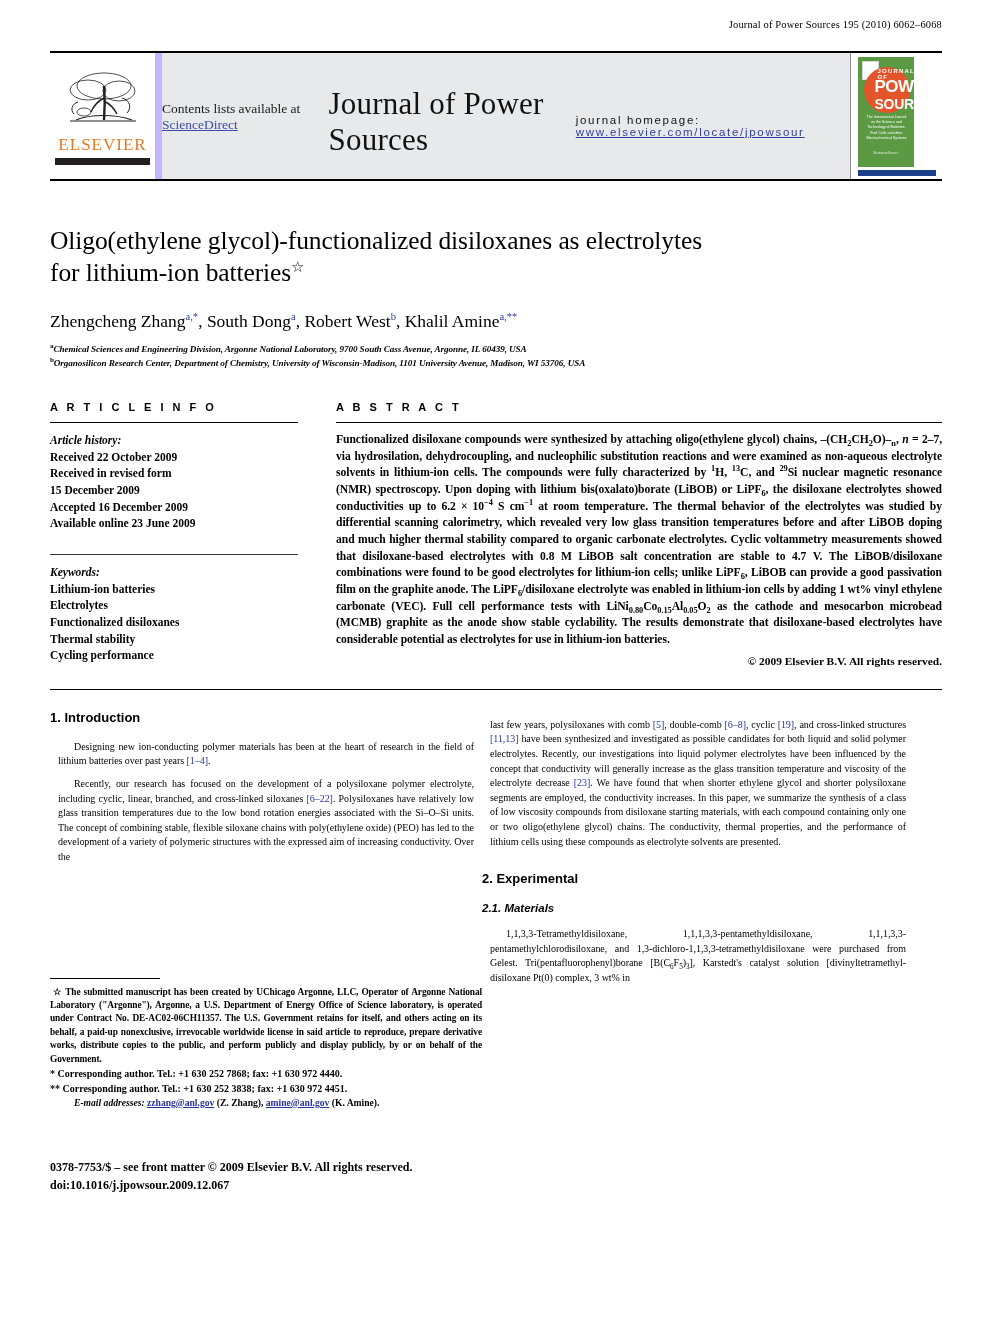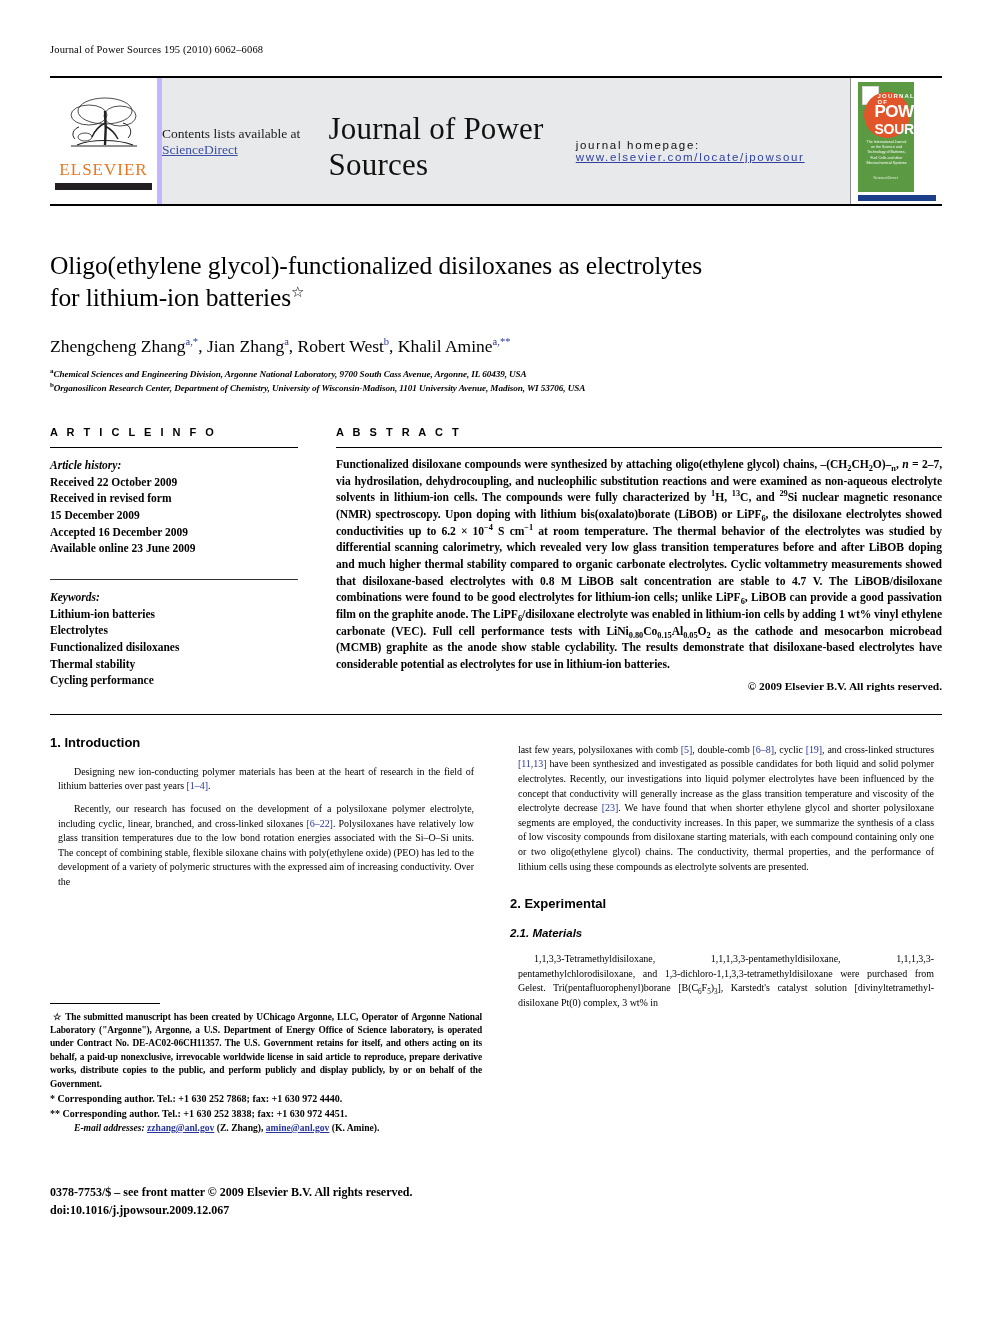--- a/index.html
+++ b/index.html
@@ -18,40 +18,40 @@
   .page {
     position: relative;
     width: 992px;
     height: 1323px;
     box-sizing: border-box;
     padding: 0 50px;
   }
 
   
   .running-head {
-    text-align: left;
+    text-align: right;
     font-size: 10.5px;
     letter-spacing: 0.15px;
-    padding-top: 44px;
+    padding-top: 19px;
     color: #000;
   }
 
   
   .masthead {
     margin-top: 21px;
     height: 130px;
     display: flex;
     border-top: 2.5px solid #000;
     border-bottom: 2.5px solid #000;
     box-sizing: border-box;
   }
   .mast-logo {
     width: 112px;
     flex: 0 0 112px;
-    border-right: 5px solid #c4b5fd;
+    border-right: 7px solid #c4b5fd;
     box-sizing: border-box;
     display: flex;
     align-items: center;
     justify-content: flex-end;
     background: #fff;
     padding: 2px;
   }
   .mast-center {
     flex: 1 1 auto;
     background: #e8e9ea;
@@ -170,21 +170,20 @@
   sub, sup { font-size: 0.72em; line-height: 0; }
 
   
   .body-rule {
     border-top: 1px solid #000;
     margin-top: 22px;
   }
   .body-cols {
     margin-top: 20px;
     display: flex;
-    gap: 28px;
     position: relative;
   }
   .bcol { width: 432px; flex: 0 0 432px; position: relative; }
   .h1 {
     font-family: "Liberation Sans", sans-serif;
     font-size: 13px;
     font-weight: bold;
     margin: 0 0 15px 0;
   }
   .h2 {
@@ -370,21 +369,21 @@
   </div>
 
   <div class="title-block">
     <h1 class="paper-title">
       <span>Oligo(ethylene glycol)-functionalized disiloxanes as electrolytes</span><br>
       <span>for lithium-ion batteries</span><span class="star">☆</span>
     </h1>
 
     <div class="authors">
       <span><span>Zhengcheng Zhang</span><sup>a,*</sup></span>,
-      <span><span>Jian Zhang</span><sup>a</sup></span>,
+      <span><span>South Dong</span><sup>a</sup></span>,
       <span><span>Robert West</span><sup>b</sup></span>,
       <span><span>Khalil Amine</span><sup>a,**</sup></span>
     </div>
 
     <div class="affils">
       <div class="affil"><sup>a</sup><span>Chemical Sciences and Engineering Division, Argonne National Laboratory, 9700 South Cass Avenue, Argonne, IL 60439, USA</span></div>
       <div class="affil"><sup>b</sup><span>Organosilicon Research Center, Department of Chemistry, University of Wisconsin-Madison, 1101 University Avenue, Madison, WI 53706, USA</span></div>
     </div>
   </div>
 

